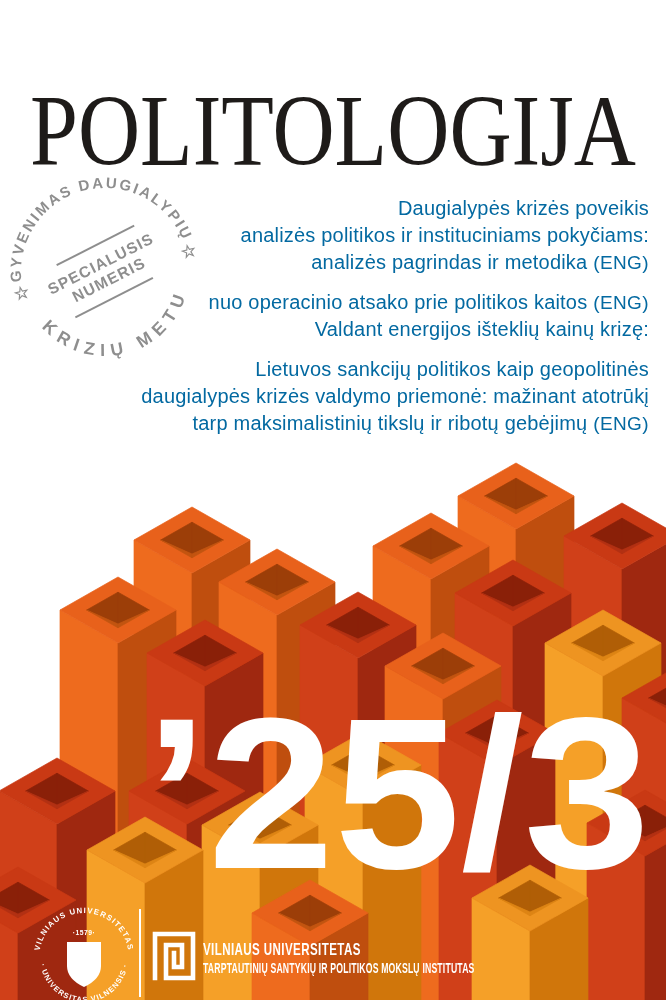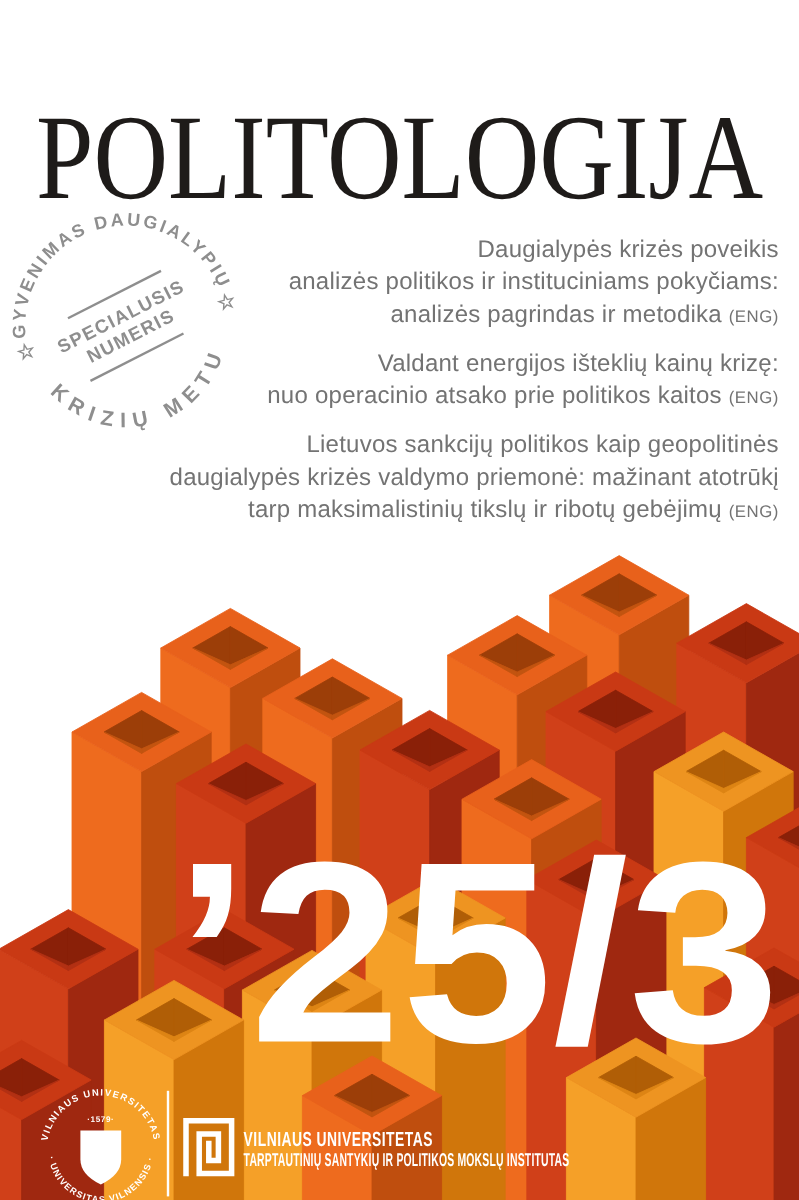--- a/index.html
+++ b/index.html
@@ -13,21 +13,21 @@
   #title-svg text{font-family:"Liberation Serif",serif;font-weight:400;fill:#1e1b19;}
 
   
   #stamp-svg{left:5px;top:152px;}
   #stamp-svg text{font-weight:700;}
 
   
   .articles{right:17px;top:175px;width:570px;text-align:right;
             color:#2b211b;font-size:20px;line-height:27px;letter-spacing:.2px;}
   .article{margin-bottom:13px;}
-  .eng{font-size:14px;letter-spacing:.4px;}
+  .eng{font-size:19px;letter-spacing:.4px;}
 
   
   #blocks-svg{left:0;top:440px;}
 
   
   #issue-svg{left:0;top:640px;}
   #issue-svg text{font-weight:700;fill:#ffffff;}
 
   
   .footer{z-index:5;}
@@ -65,31 +65,31 @@
       <text x="186" y="106" font-size="17" text-anchor="middle">☆</text>
       <g transform="rotate(-13 100 100)">
         <line x1="60" y1="72" x2="147" y2="72" stroke="#8e8e8e" stroke-width="2"></line>
         <text x="100" y="96" font-size="15.5" letter-spacing="1.2" text-anchor="middle">SPECIALUSIS</text>
         <text x="100" y="114" font-size="15.5" letter-spacing="1.2" text-anchor="middle">NUMERIS</text>
         <line x1="53" y1="127" x2="140" y2="127" stroke="#8e8e8e" stroke-width="2"></line>
       </g>
     </g>
   </svg>
 
-  <div class="articles abs" style="color: #737373;">
+  <div class="articles abs" style="color: #0369a1;">
     <div class="article">
       <div><span>Daugialypės krizės poveikis</span></div>
       <div><span>analizės politikos ir instituciniams pokyčiams:</span></div>
       <div><span>analizės pagrindas ir metodika</span> <span class="eng">(ENG)</span></div>
     </div>
     <div class="article">
     </div>
     <div class="article">
+      <div><span>nuo operacinio atsako prie politikos kaitos</span> <span class="eng">(ENG)</span></div>
       <div><span>Valdant energijos išteklių kainų krizę:</span></div>
-      <div><span>nuo operacinio atsako prie politikos kaitos</span> <span class="eng">(ENG)</span></div>
     </div>
     <div class="article">
       <div><span>Lietuvos sankcijų politikos kaip geopolitinės</span></div>
       <div><span>daugialypės krizės valdymo priemonė: mažinant atotrūkį</span></div>
       <div><span>tarp maksimalistinių tikslų ir ribotų gebėjimų</span> <span class="eng">(ENG)</span></div>
     </div>
   </div>
 
   <svg id="blocks-svg" class="abs" width="666" height="560" viewBox="0 0 666 560">
       <polygon points="458,36 516,69 516,656 458,656" fill="#ee6b1e" stroke="#ee6b1e" stroke-width="0.7"></polygon>

